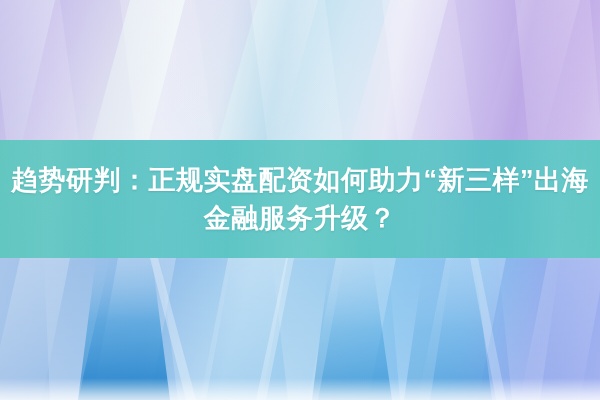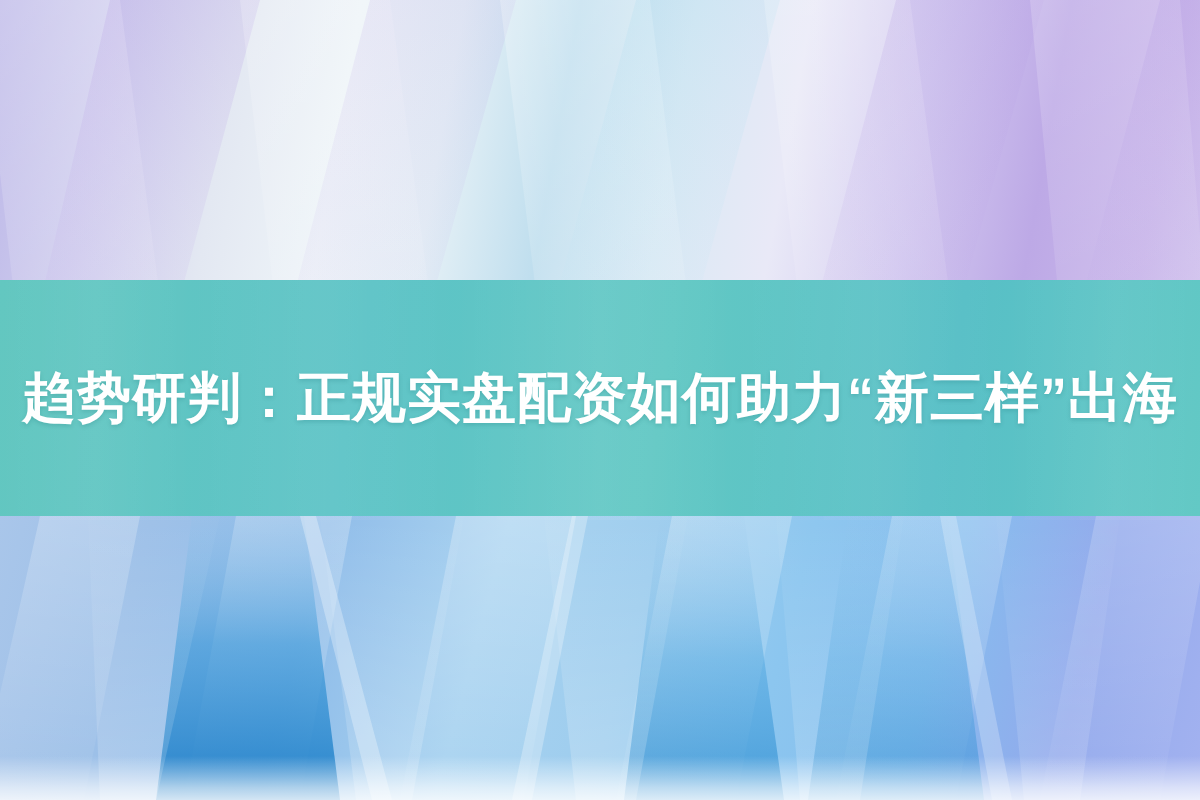--- a/index.html
+++ b/index.html
@@ -173,18 +173,19 @@
 
         <polygon points="150,258 158,258 196,400 186,400" fill="#ffffff" opacity="0.30"></polygon>
         <polygon points="286,258 294,258 266,400 256,400" fill="#ffffff" opacity="0.28"></polygon>
         <polygon points="470,258 478,258 506,400 496,400" fill="#ffffff" opacity="0.24"></polygon>
       </g>
     </svg>
   </div>
 
   <div id="title-band">
     <div class="title-line">趋势研判：正规实盘配资如何助力“新三样”出海</div>
+    <div class="title-line">金融服务升级？</div>
   </div>
 
   <div id="bottom-haze"></div>
   <div id="watermark"></div>
 
 </div>
 
 </body></html>

